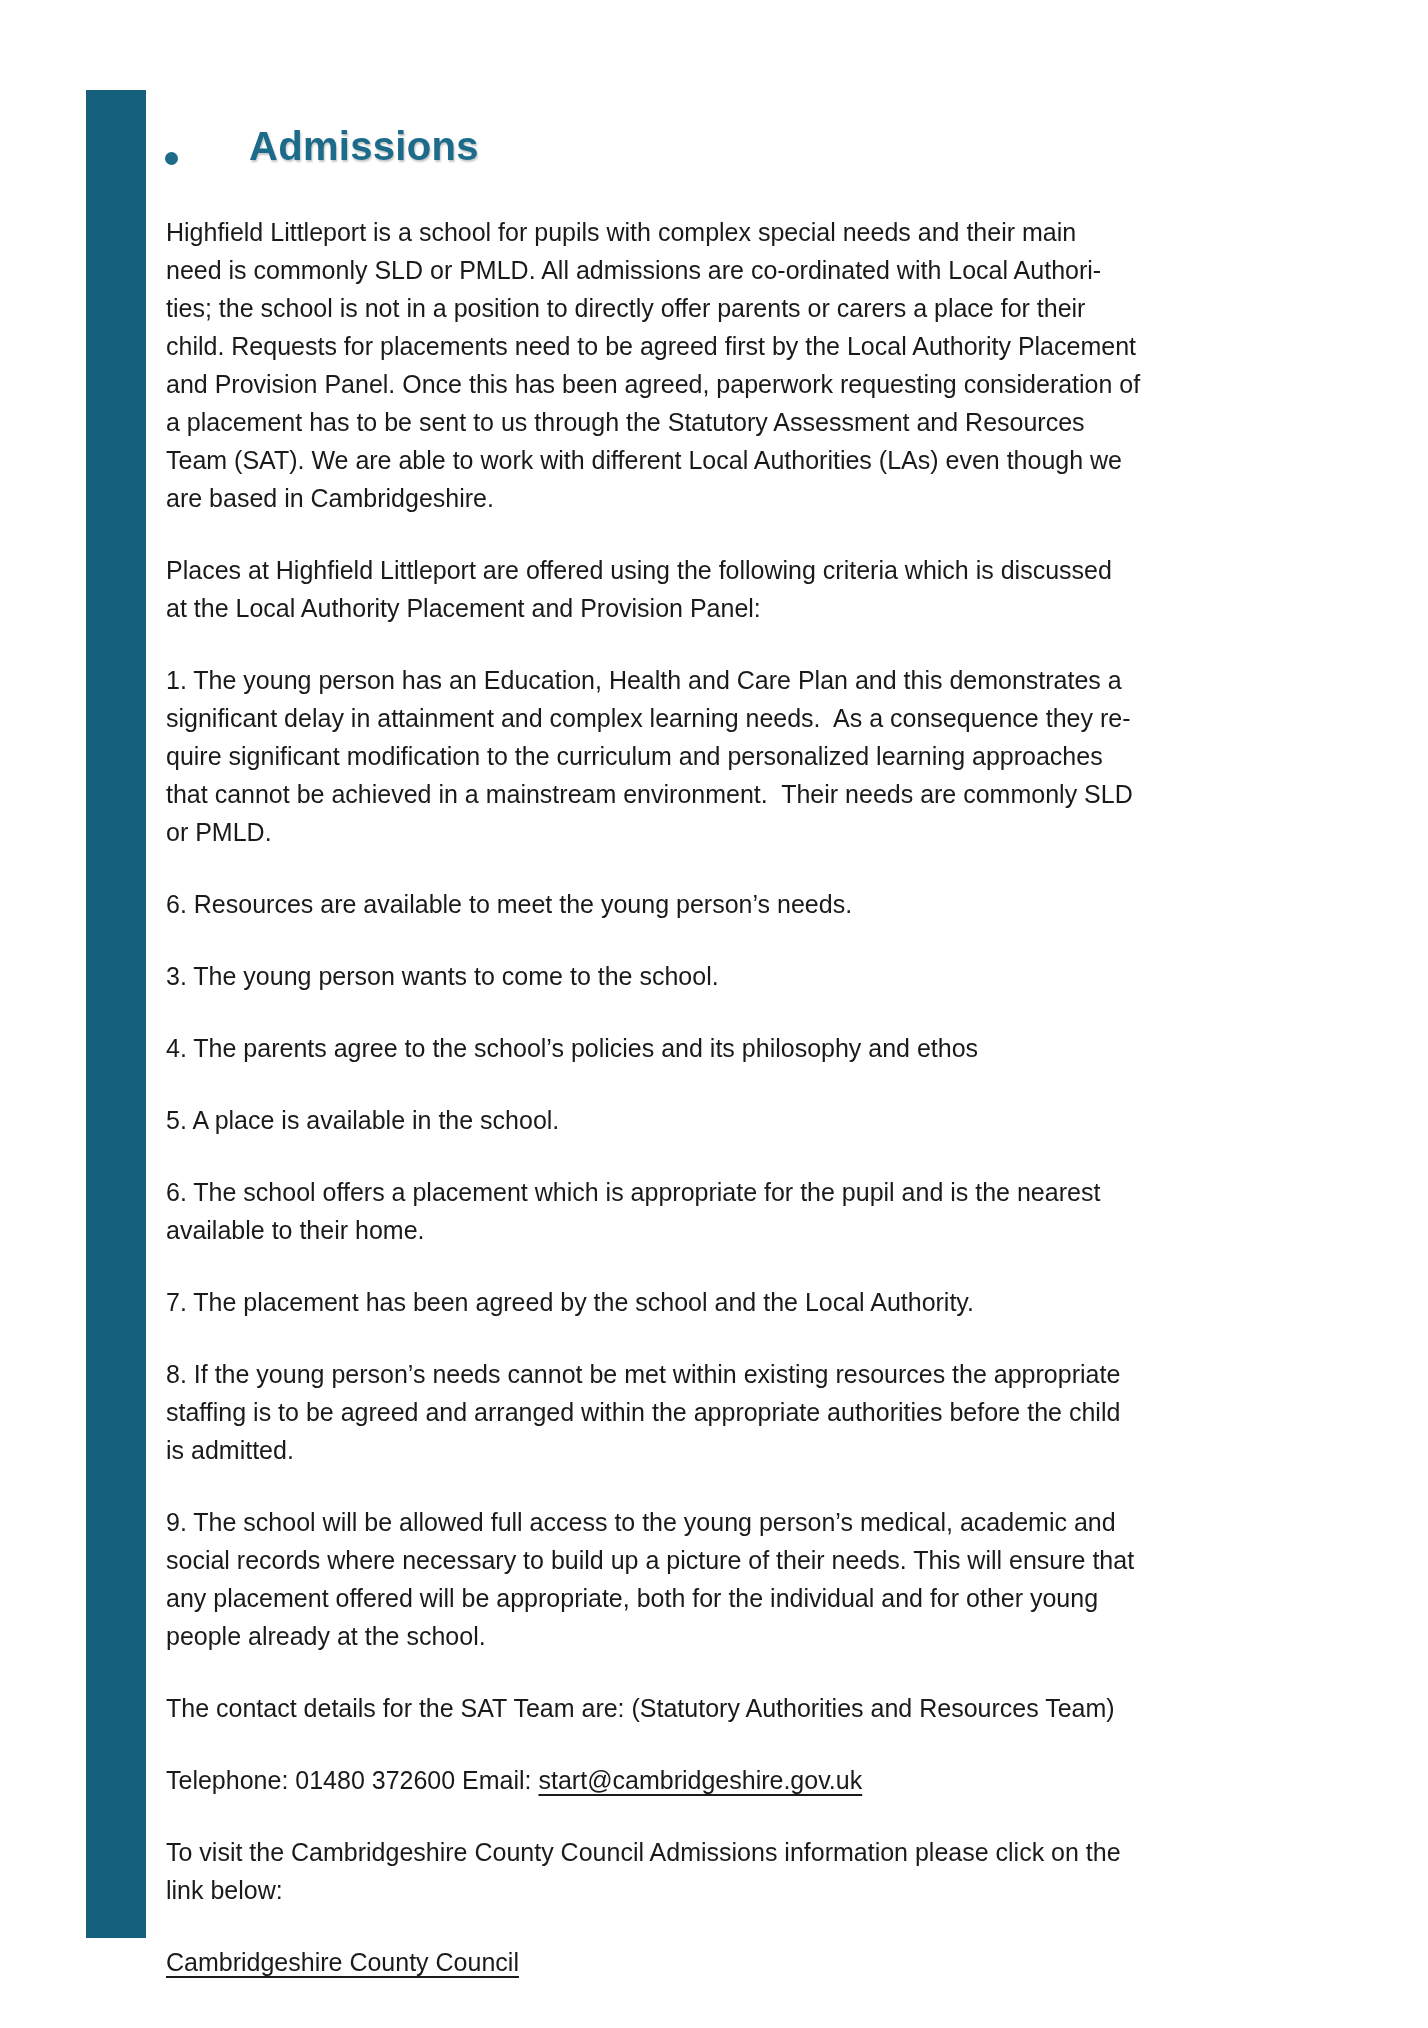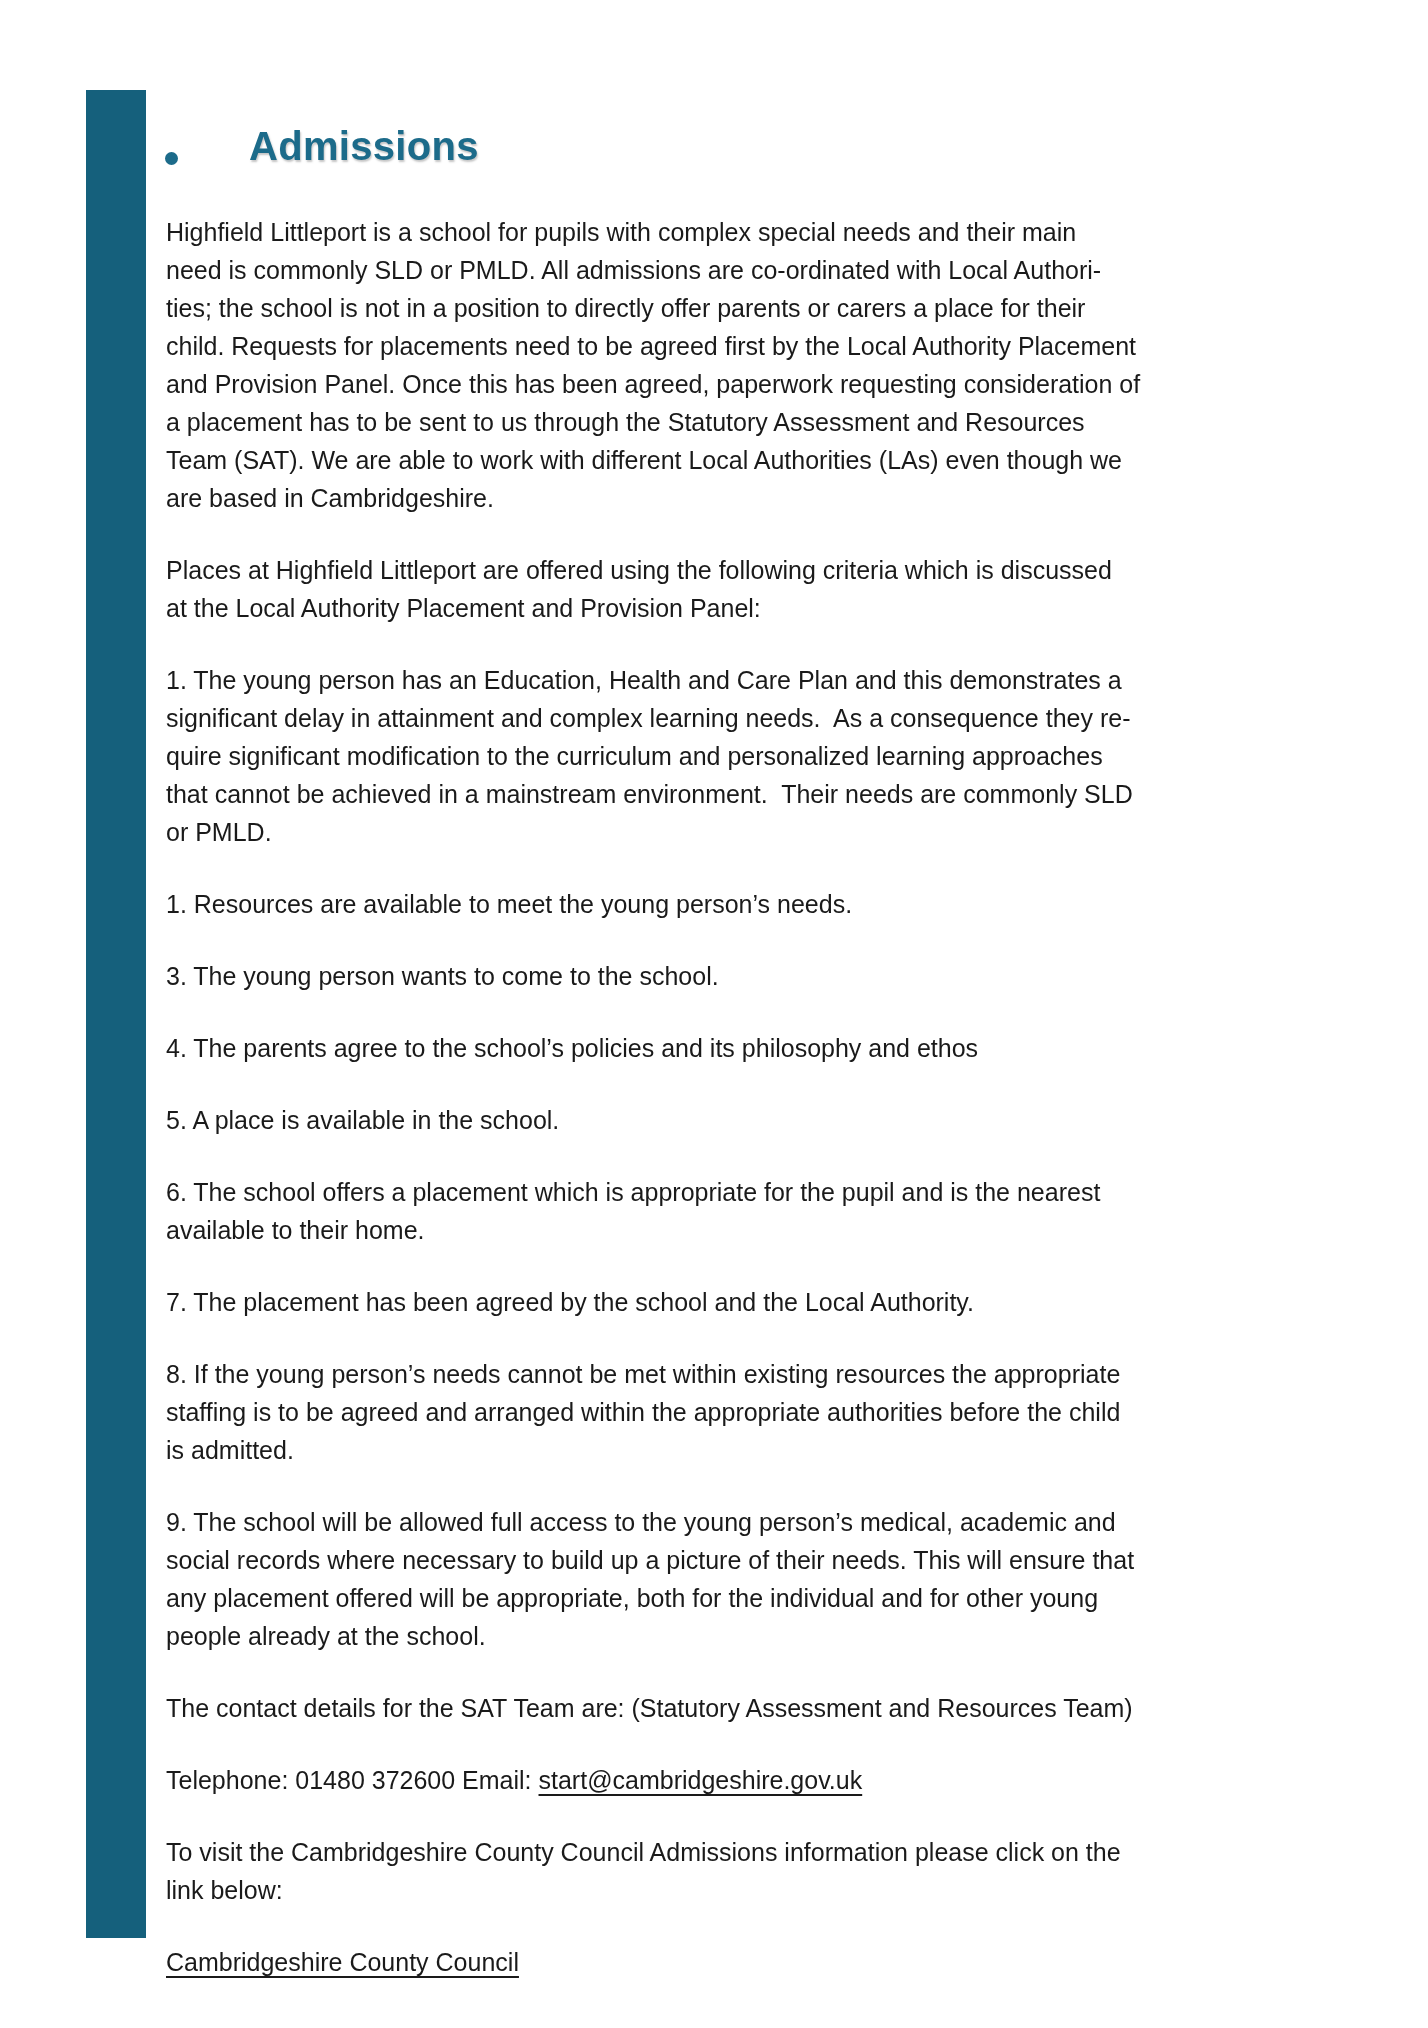--- a/index.html
+++ b/index.html
@@ -82,36 +82,36 @@
 are based in Cambridgeshire.</div>
 
     <div class="para">Places at Highfield Littleport are offered using the following criteria which is discussed
 at the Local Authority Placement and Provision Panel:</div>
 
     <div class="para">1. The young person has an Education, Health and Care Plan and this demonstrates a
 significant delay in attainment and complex learning needs.  As a consequence they re-
 quire significant modification to the curriculum and personalized learning approaches
 that cannot be achieved in a mainstream environment.  Their needs are commonly SLD
 or PMLD.</div>
-    <div class="para">1. Resources are available to meet the young person’s needs.</div>
+    <div class="para">6. Resources are available to meet the young person’s needs.</div>
     <div class="para">3. The young person wants to come to the school.</div>
     <div class="para">4. The parents agree to the school’s policies and its philosophy and ethos</div>
     <div class="para">5. A place is available in the school.</div>
     <div class="para">6. The school offers a placement which is appropriate for the pupil and is the nearest
 available to their home.</div>
     <div class="para">7. The placement has been agreed by the school and the Local Authority.</div>
     <div class="para">8. If the young person’s needs cannot be met within existing resources the appropriate
 staffing is to be agreed and arranged within the appropriate authorities before the child
 is admitted.</div>
     <div class="para">9. The school will be allowed full access to the young person’s medical, academic and
 social records where necessary to build up a picture of their needs. This will ensure that
 any placement offered will be appropriate, both for the individual and for other young
 people already at the school.</div>
 
-    <div class="para">The contact details for the SAT Team are: (Statutory Assessment and Resources Team)</div>
+    <div class="para">The contact details for the SAT Team are: (Statutory Authorities and Resources Team)</div>
 
     <div class="para"><span>Telephone: 01480 372600 Email: </span><span class="link">start@cambridgeshire.gov.uk</span></div>
 
     <div class="para">To visit the Cambridgeshire County Council Admissions information please click on the
 link below:</div>
 
     <div class="para"><span class="link">Cambridgeshire County Council</span></div>
 
   </div>
 </div>

